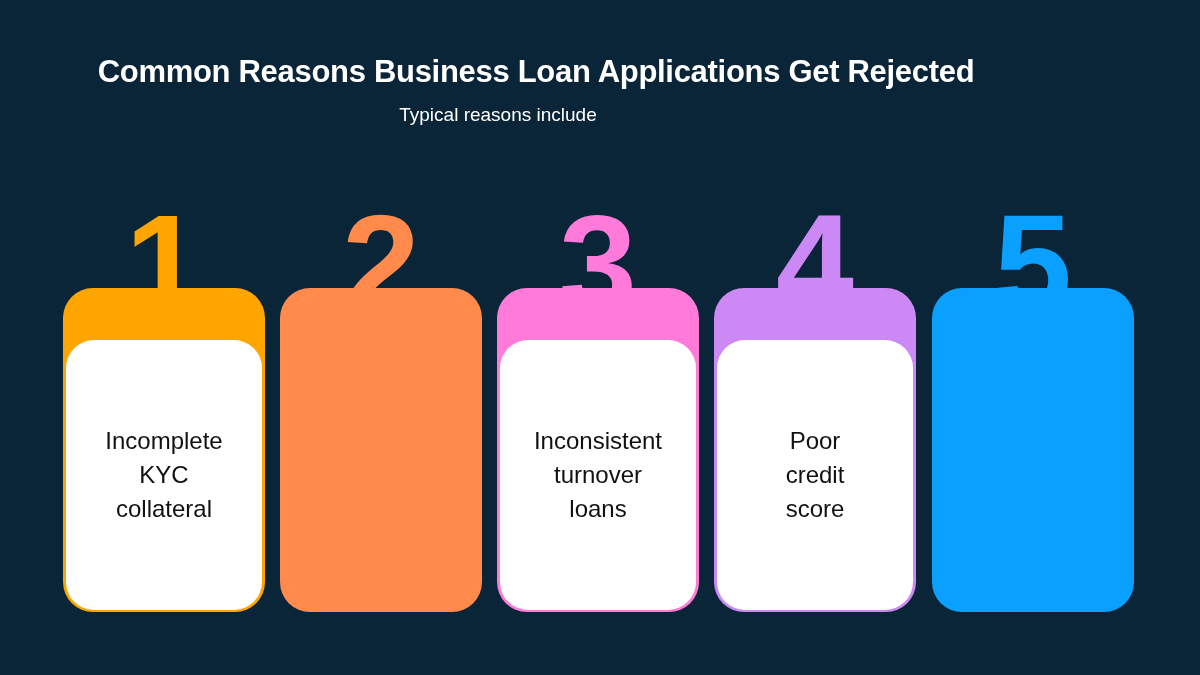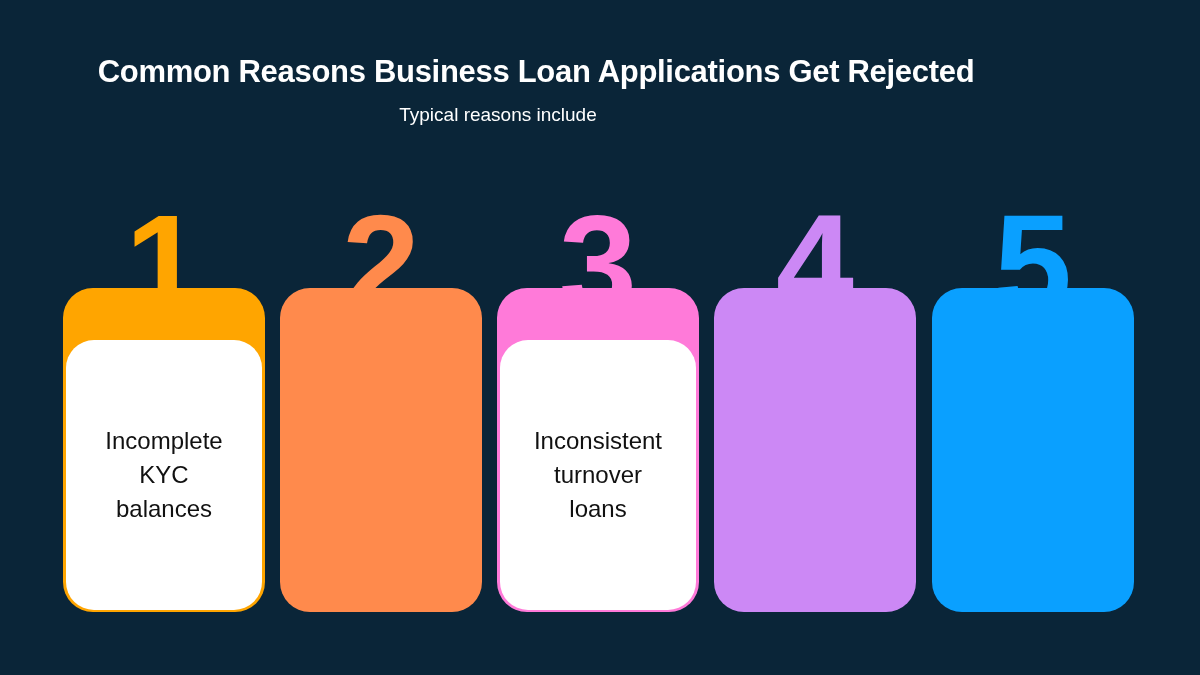--- a/index.html
+++ b/index.html
@@ -17,36 +17,41 @@
 
 <div class="title">Common Reasons Business Loan Applications Get Rejected</div>
 <div class="subtitle">Typical reasons include</div>
 
 <div class="card" style="left:63px">
   <div class="num" style="color:#ffa500">1</div>
   <div class="head" style="background:#ffa500"></div>
   <div class="body">
       <span>Incomplete
 KYC
-balances</span>
+collateral</span>
     </div>
 </div>
 <div class="card" style="left:280px">
   <div class="num" style="color:#ff8a4c">2</div>
   <div class="head" style="background:#ff8a4c"></div>
 </div>
 <div class="card" style="left:497px">
   <div class="num" style="color:#ff7ad9">3</div>
   <div class="head" style="background:#ff7ad9"></div>
   <div class="body">
       <span>Inconsistent
 turnover
 loans</span>
     </div>
 </div>
 <div class="card" style="left:714px">
   <div class="num" style="color:#cc88f5">4</div>
   <div class="head" style="background:#cc88f5"></div>
+  <div class="body">
+      <span>Poor
+credit
+score</span>
+    </div>
 </div>
 <div class="card" style="left:932px">
   <div class="num" style="color:#0aa0ff">5</div>
   <div class="head" style="background:#0aa0ff"></div>
 </div>
 
 </body></html>

